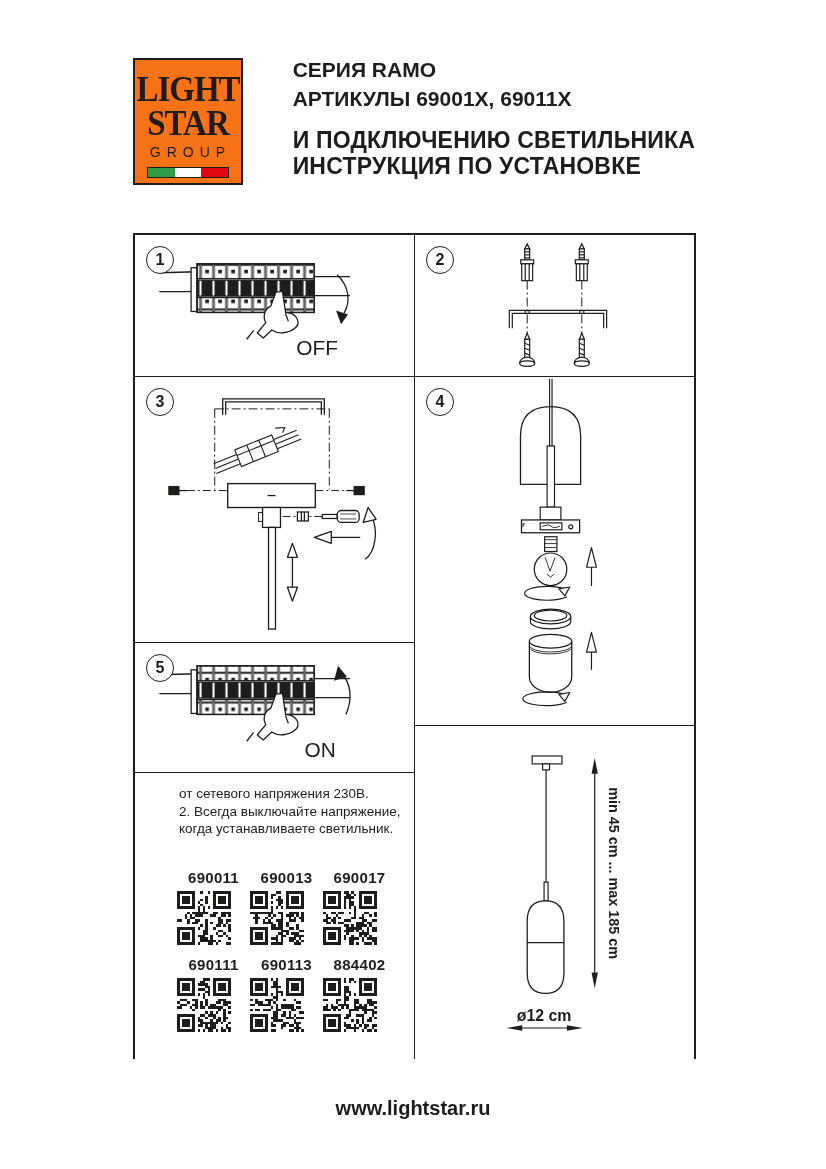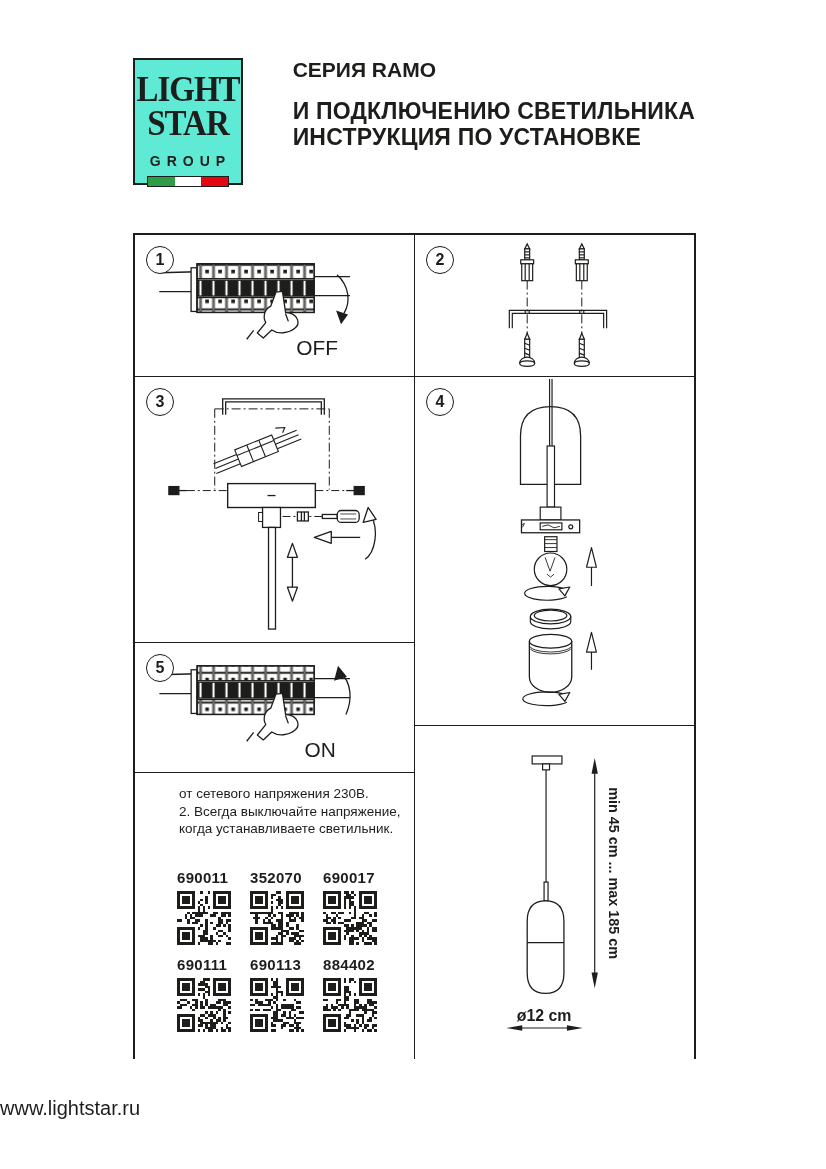--- a/index.html
+++ b/index.html
@@ -1,24 +1,24 @@
 <!DOCTYPE html>
 <html><head>
 <meta charset="utf-8">
 <style>
   html,body{margin:0;padding:0;background:#ffffff;}
   body{width:826px;height:1169px;position:relative;font-family:"Liberation Sans",sans-serif;color:#1d1d1b;}
   .page{position:absolute;inset:0;background:#fff;overflow:hidden;}
 
   
   .logo-box{position:absolute;left:133px;top:58px;width:110px;height:127px;border:2px solid #1d1d1b;
-            box-sizing:border-box;text-align:center;padding-top:12px;background:#5eead4;}
+            box-sizing:border-box;text-align:center;padding-top:12px;background:#f97316;}
   .logo-word{font-family:"Liberation Serif",serif;font-weight:bold;font-size:33px;line-height:34px;
              letter-spacing:-1px;transform:scaleY(1.08);}
-  .logo-group{font-size:14px;font-weight:bold;letter-spacing:6px;margin-top:13px;margin-left:5px;}
+  .logo-group{font-size:14px;font-weight:normal;letter-spacing:6px;margin-top:4px;margin-left:5px;}
   .logo-flag{width:80px;height:9px;margin:7px auto 0 auto;border:1px solid #1d1d1b;
              background:linear-gradient(to right,#2f9c48 0 33.3%,#ffffff 33.3% 66.6%,#e30613 66.6% 100%);}
 
   
   .header-title{position:absolute;top:55px;right:131px;text-align:left;font-weight:bold;}
   .ht-sm{font-size:21px;line-height:29px;}
   .ht-lg{font-size:23px;line-height:26px;letter-spacing:0.2px;}
   .ht-gap{height:14px;}
 
   
@@ -29,26 +29,26 @@
   .panel:last-child{border-bottom:none;}
   .p-h142{height:142px;} .p-h266{height:266px;} .p-h130{height:130px;} .p-h286{height:286px;}
   .p-h349{height:349px;} .p-h333{height:333px;}
   .step-circle{position:absolute;left:11px;top:11px;width:26px;height:26px;border:1.7px solid #1d1d1b;border-radius:50%;
                display:flex;align-items:center;justify-content:center;font-weight:bold;font-size:16px;z-index:2;background:#fff;}
   .panel-art{position:absolute;inset:0;width:100%;height:100%;}
 
   
   .notes-text{position:absolute;left:44px;top:12px;font-size:13.5px;line-height:17.5px;}
   .qr-grid{position:absolute;left:42px;top:96px;display:grid;grid-template-columns:repeat(3,73px);row-gap:11px;}
-  .qr-label{font-weight:bold;font-size:15px;letter-spacing:0.3px;margin-bottom:5px;}
+  .qr-label{font-weight:bold;font-size:15px;letter-spacing:0.3px;margin-bottom:5px;text-align:center;}
   .qr-box{width:54px;height:54px;}
   .qr-box svg{display:block;width:54px;height:54px;}
 
   
-  .footer{position:absolute;left:0;right:0;top:1097px;text-align:left;font-size:20px;font-weight:normal;}
+  .footer{position:absolute;left:0;right:0;top:1097px;text-align:center;font-size:20px;font-weight:bold;}
 
   svg text{font-family:"Liberation Sans",sans-serif;}
 </style>
 </head>
 <body>
 
 <svg width="0" height="0" style="position:absolute" aria-hidden="true">
   <defs>
     <pattern id="cellp" width="13.1" height="15" patternUnits="userSpaceOnUse">
       <rect x="0.8" y="0.6" width="11.5" height="13.8" fill="#fff" stroke="#1d1d1b" stroke-width="1"></rect>
@@ -64,20 +64,21 @@
 
   <div class="logo-box">
     <div class="logo-word">LIGHT</div>
     <div class="logo-word">STAR</div>
     <div class="logo-group">GROUP</div>
     <div class="logo-flag"></div>
   </div>
 
   <div class="header-title">
     <div class="ht-sm">СЕРИЯ RAMO</div>
+    <div class="ht-sm">АРТИКУЛЫ 69001X, 69011X</div>
     <div class="ht-gap"></div>
     <div class="ht-lg">И ПОДКЛЮЧЕНИЮ СВЕТИЛЬНИКА</div>
     <div class="ht-lg">ИНСТРУКЦИЯ ПО УСТАНОВКЕ</div>
   </div>
 
   <div class="grid">
 
     <div class="col-left">
 
       <div class="panel p-h142">
@@ -312,21 +313,21 @@
                     <rect x="12" y="20" width="1" height="1"></rect>
                     <rect x="13" y="20" width="1" height="1"></rect>
                     <rect x="15" y="20" width="1" height="1"></rect>
                     <rect x="19" y="20" width="1" height="1"></rect>
                     <rect x="20" y="20" width="1" height="1"></rect>
                   </g>
                 </svg>
               </div>
           </div>
           <div class="qr-cell">
-            <div class="qr-label">352070</div>
+            <div class="qr-label">690013</div>
             <div class="qr-box">
                 <svg viewBox="0 0 21 21" shape-rendering="crispEdges">
                   <g fill="#1d1d1b">
                     <rect x="0" y="0" width="7" height="7"></rect>
                     <rect x="1" y="1" width="5" height="5" fill="#fff"></rect>
                     <rect x="2" y="2" width="3" height="3" fill="#1d1d1b"></rect>
                     <rect x="14" y="0" width="7" height="7"></rect>
                     <rect x="15" y="1" width="5" height="5" fill="#fff"></rect>
                     <rect x="16" y="2" width="3" height="3" fill="#1d1d1b"></rect>
                     <rect x="0" y="14" width="7" height="7"></rect>

